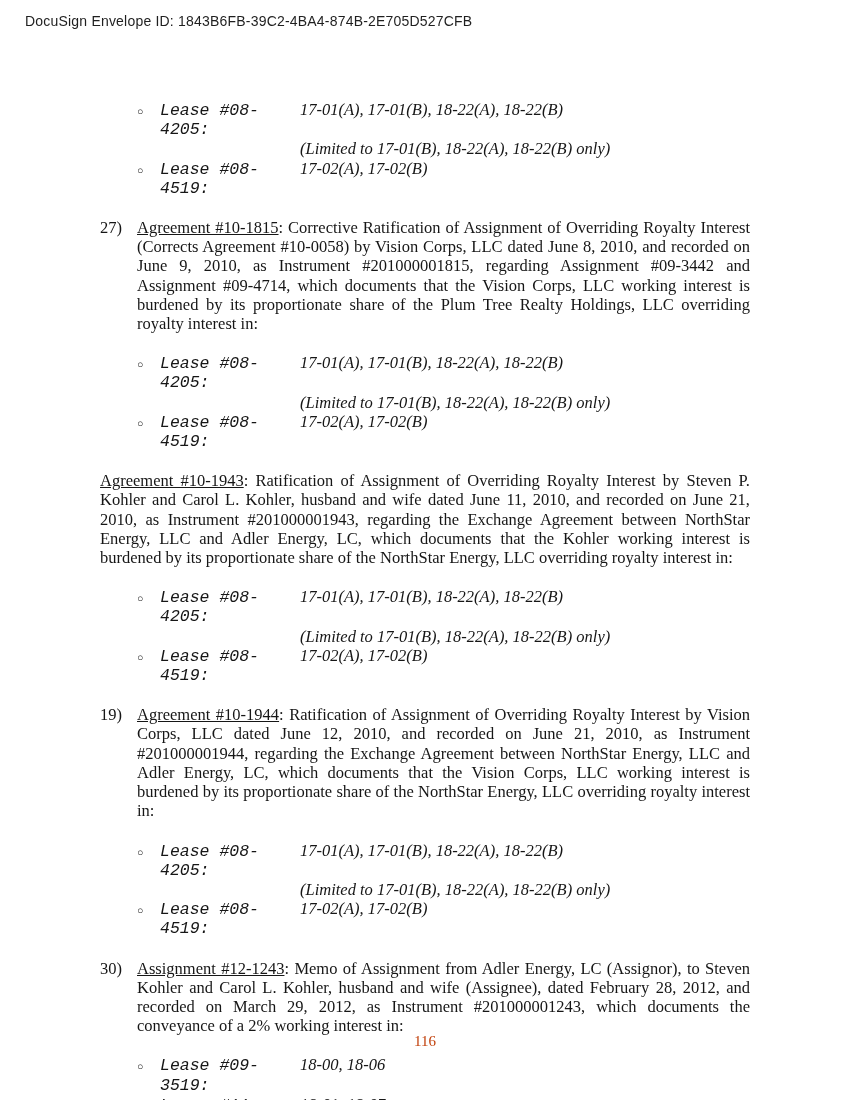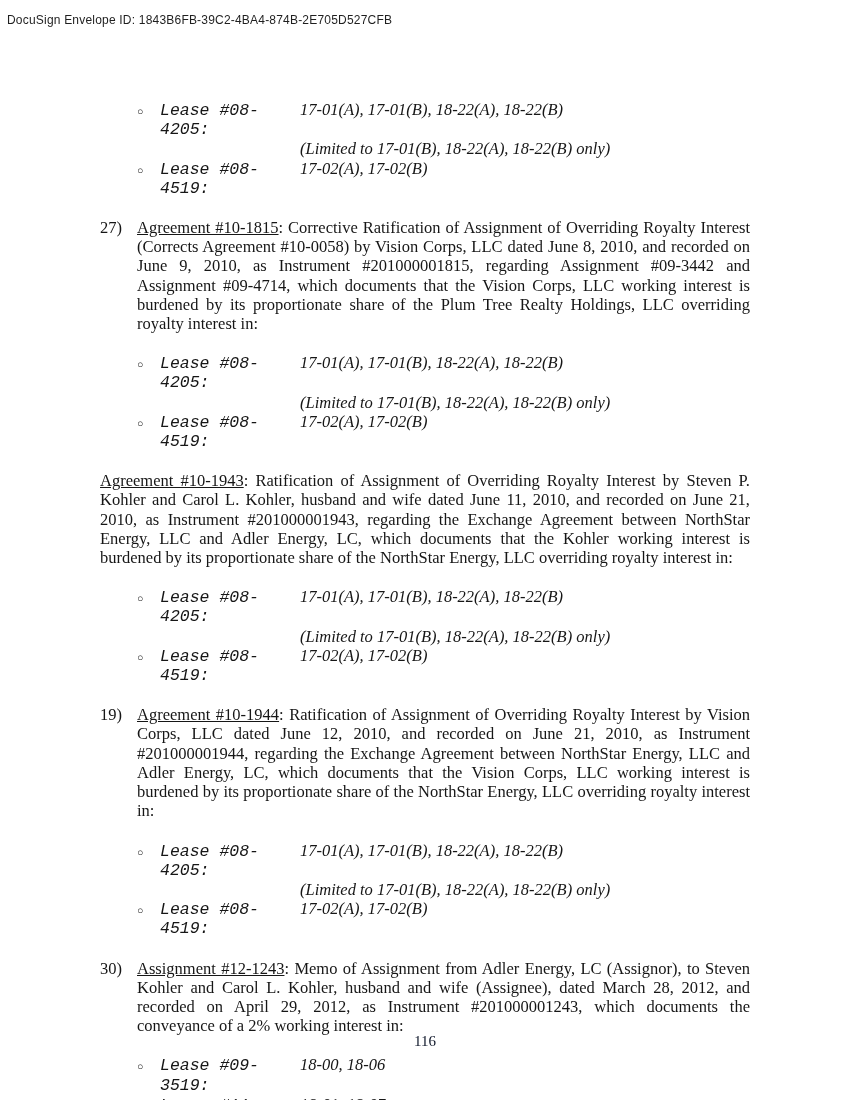--- a/index.html
+++ b/index.html
@@ -7,23 +7,23 @@
   .page {
     position:relative;
     width:850px; height:1100px;
     background:#ffffff;
     color:#161616;
     font-family:"Liberation Serif", serif;
     overflow:hidden;
   }
   .docusign-header {
     position:absolute;
-    left:7px; top:13px;
+    left:25px; top:13px;
     font-family:"Liberation Sans", sans-serif;
-    font-size:12px;
+    font-size:14px;
     color:#1f1f1f;
     letter-spacing:0.2px;
   }
   .content {
     position:absolute;
     left:100px; top:100px;
     width:650px;
     font-size:16.5px;
     line-height:19.2px;
   }
@@ -46,21 +46,21 @@
   }
   .lease-label { width:140px; flex:none;font-family:Liberation Mono, monospace; }
   .lease-value { flex:1; }
 
   .page-number {
     position:absolute;
     left:0; top:1033px;
     width:100%;
     text-align:center;
     font-size:15px;
-    color:#0f172a;
+    color:#c2410c;
   }
 </style>
 </head>
 <body>
 
 <div class="page">
 
   <div class="docusign-header">DocuSign Envelope ID: 1843B6FB-39C2-4BA4-874B-2E705D527CFB</div>
 
   <div class="content">
@@ -143,21 +143,21 @@
       </div>
       <div class="lease-row">
         <span class="lease-bullet">○</span>
         <span class="lease-label">Lease #08-4519:</span>
         <span class="lease-value">17-02(A), 17-02(B)</span>
       </div>
     </div>
 
     <div class="item">
       <span class="item-num">30)</span>
-      <div class="item-text"><span class="item-title">Assignment #12-1243</span><span>:  Memo of Assignment from Adler Energy, LC (Assignor), to Steven Kohler and Carol L. Kohler, husband and wife (Assignee), dated March 28, 2012, and recorded on April 29, 2012, as Instrument #201000001243, which documents the conveyance of a 2% working interest in:</span></div>
+      <div class="item-text"><span class="item-title">Assignment #12-1243</span><span>:  Memo of Assignment from Adler Energy, LC (Assignor), to Steven Kohler and Carol L. Kohler, husband and wife (Assignee), dated February 28, 2012, and recorded on March 29, 2012, as Instrument #201000001243, which documents the conveyance of a 2% working interest in:</span></div>
     </div>
     <div class="lease-block">
       <div class="lease-row">
         <span class="lease-bullet">○</span>
         <span class="lease-label">Lease #09-3519:</span>
         <span class="lease-value">18-00, 18-06</span>
       </div>
       <div class="lease-row">
         <span class="lease-bullet">○</span>
         <span class="lease-label">Lease #11-4115:</span>

